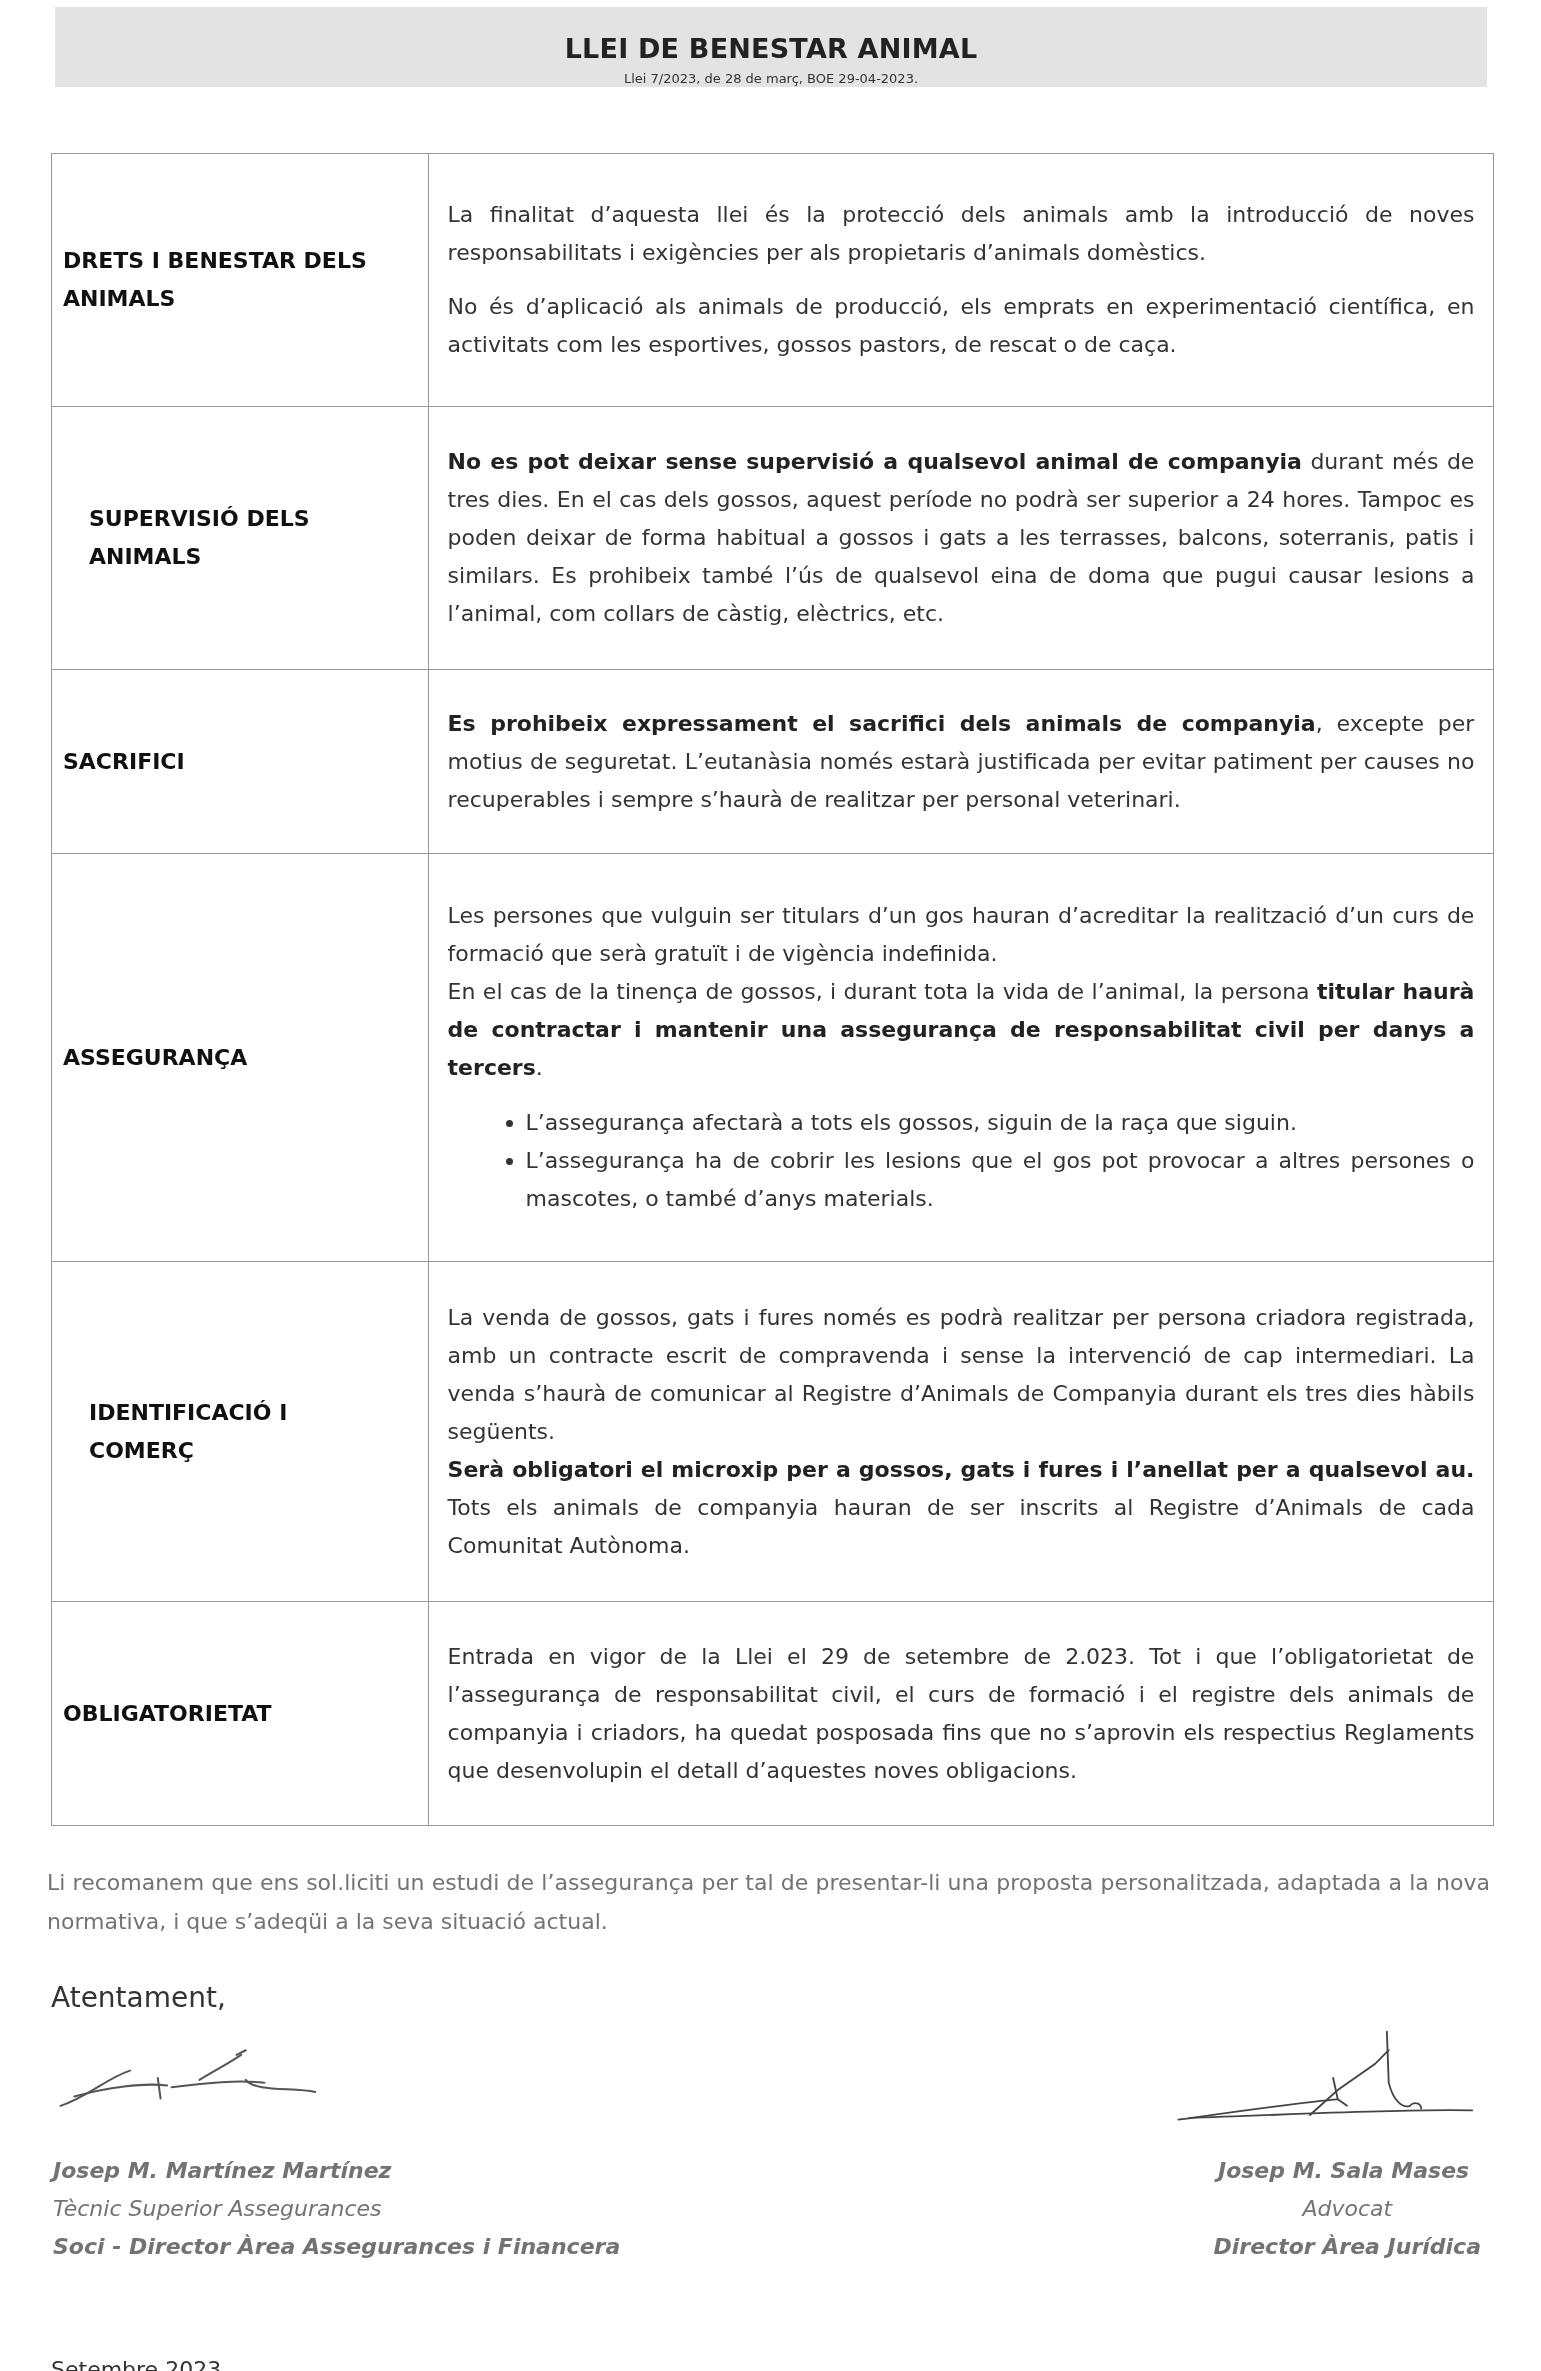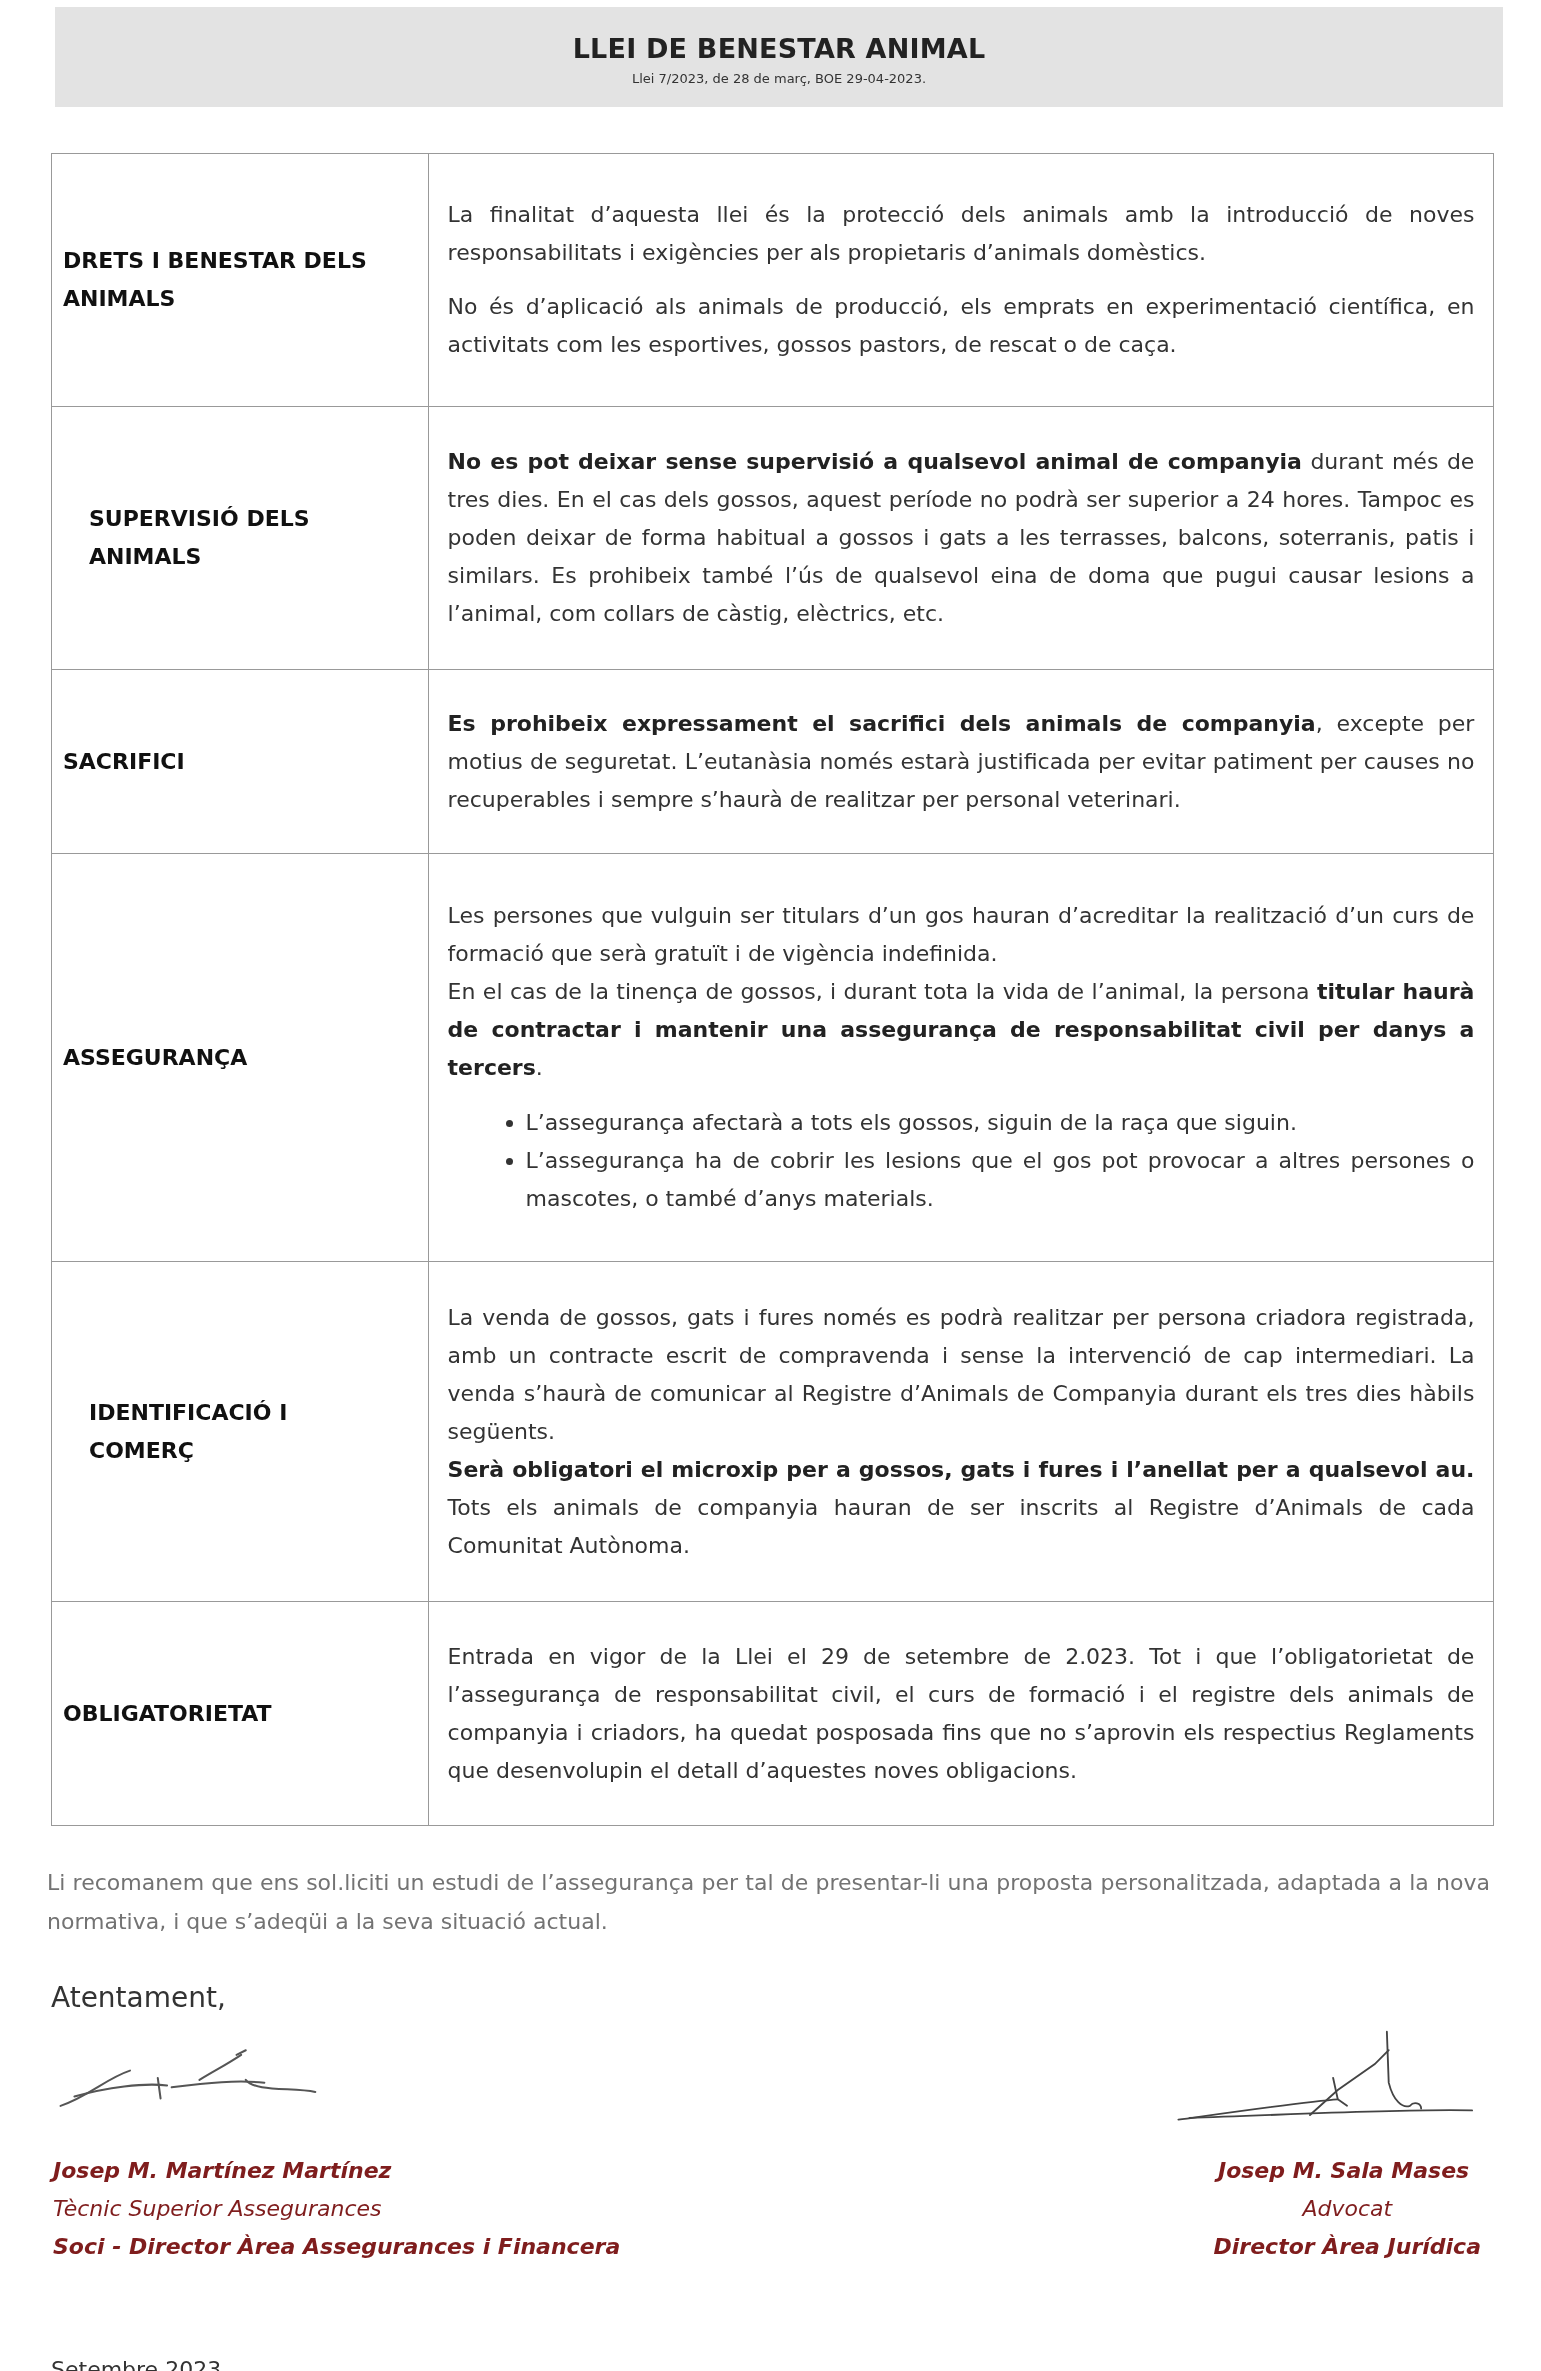--- a/index.html
+++ b/index.html
@@ -1,22 +1,22 @@
 <!DOCTYPE html>
 <html style="font-size:15px"><head>
 <meta charset="utf-8">
 <style>
   html, body { margin: 0; padding: 0; background: #ffffff; }
   body {
     width: 1542px; height: 2372px; position: relative; overflow: hidden;
     font-family: "DejaVu Sans", sans-serif; color: #2b2b2b;
   }
   .header {
-    position: absolute; left: 55px; top: 7.4px; width: 1432px; height: 100px;
-    background: #e3e3e3; text-align: center; padding-left: 16px;
+    position: absolute; left: 55px; top: 7.4px; width: 1432px; height: 80px;
+    background: #e3e3e3; text-align: center;
   }
   .header .title {
     position: absolute; left: 0; right: 0; top: 26px;
     font-size: 27px; font-weight: bold; color: #222; letter-spacing: 0.2px;
   }
   .header .subtitle {
     position: absolute; left: 0; right: 0; top: 64px;
     font-size: 13px; color: #333;
   }
   table.law {
@@ -38,21 +38,21 @@
   td.content ul { margin: 16.7px 0 0 0; padding-left: 78px; }
   td.content li { text-align: justify; }
   .closing {
     position: absolute; left: 47px; top: 1863px; width: 1443px;
     font-size: 22px; line-height: 39px; color: #737373; text-align: justify;
   }
   .regards { position: absolute; left: 51px; top: 1981px; font-size: 28px; color: #333; }
   .sig-left { position: absolute; left: 51px; top: 2041px; width: 334px; height: 88px; }
   .sig-right { position: absolute; left: 1171px; top: 2027px; width: 315px; height: 102px; }
   .signer {
-    position: absolute; font-size: 22px; line-height: 38px; font-style: italic; color: #7f1d1d;
+    position: absolute; font-size: 22px; line-height: 38px; font-style: italic; color: #737373;
   }
   .signer .name, .signer .dept { font-weight: bold; }
   .signer.left { left: 53px; top: 2152px; text-align: left; }
   .signer.right { right: 61px; top: 2152px; text-align: center; }
   .date { position: absolute; left: 51px; top: 2326px; font-size: 22px; color: #333; margin-top: 31px; }
 </style>
 </head>
 <body>
 
 <div class="header">

